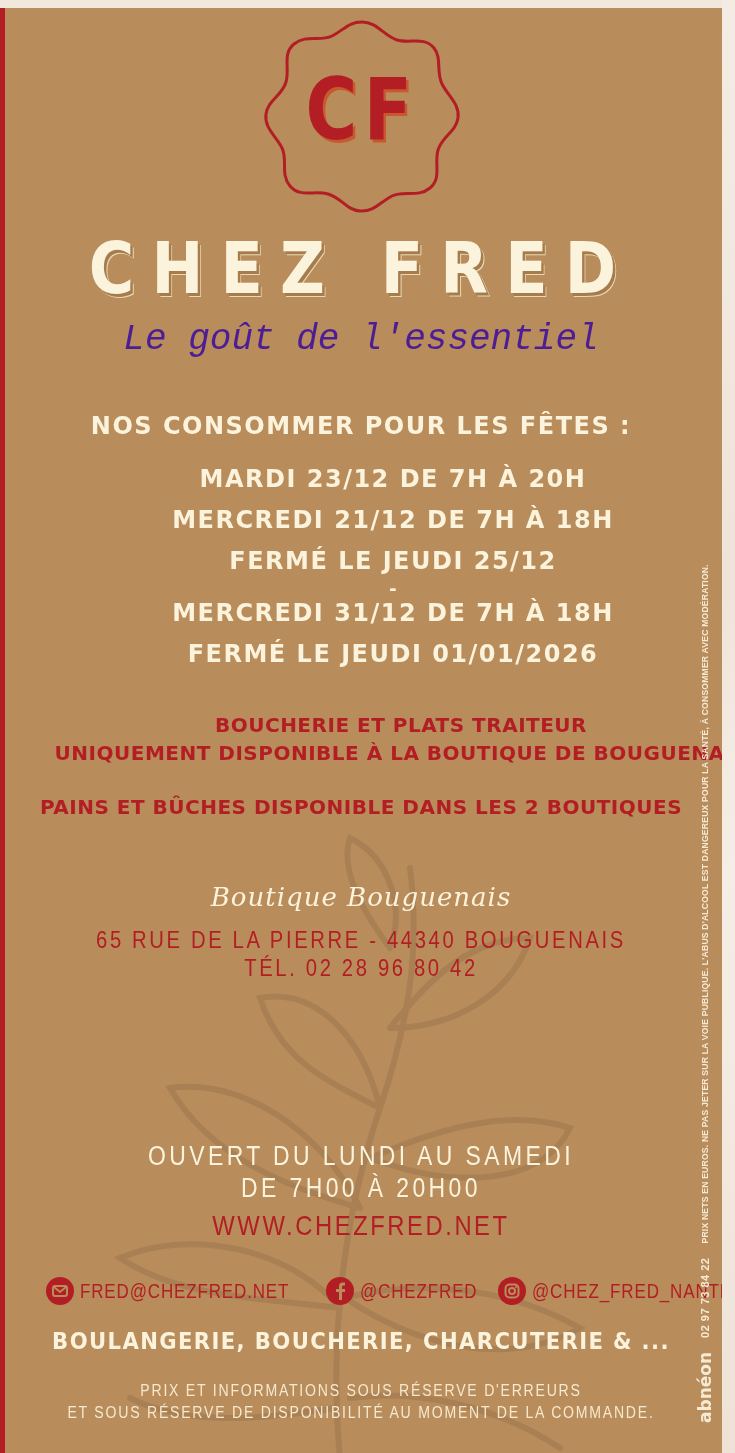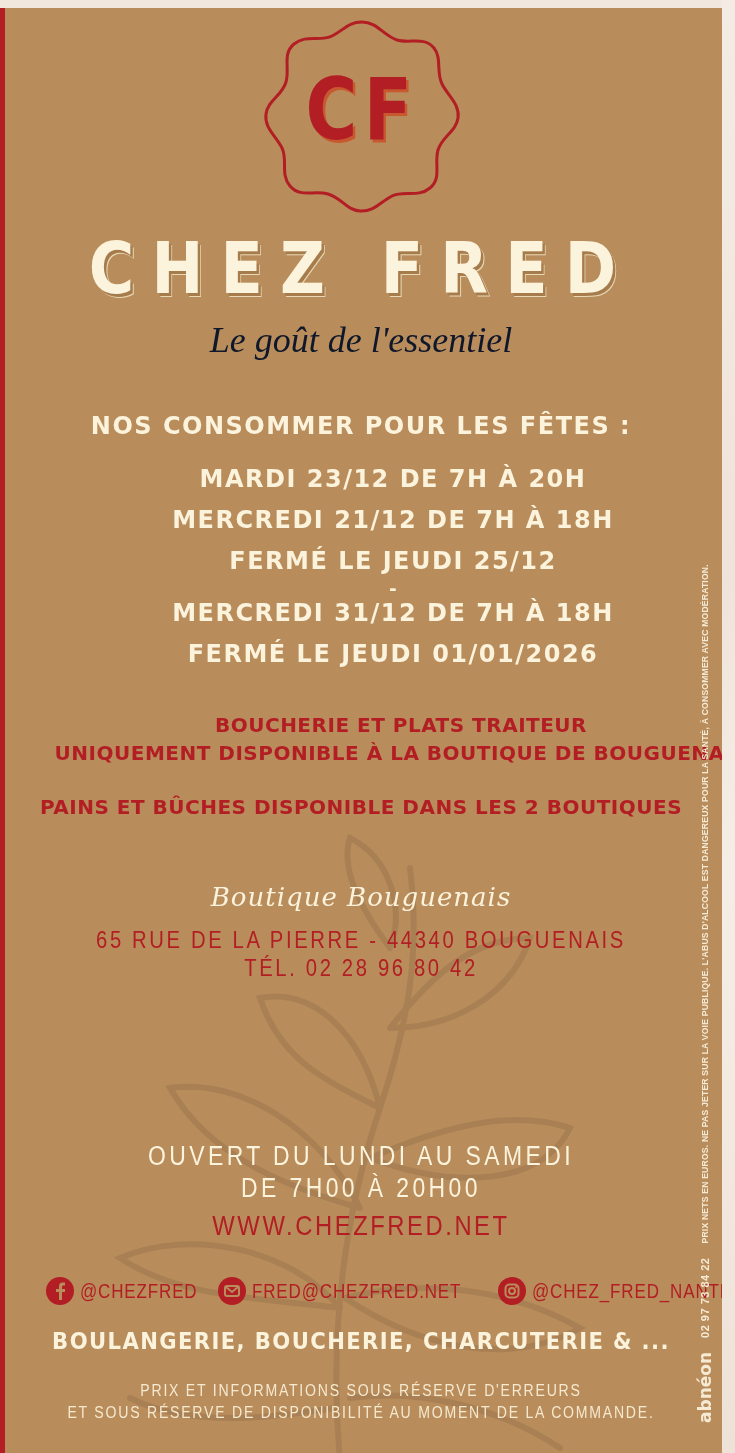--- a/index.html
+++ b/index.html
@@ -35,22 +35,22 @@
     text-shadow: 3px 3px 0 #c7582f;
     transform: scaleX(0.82);
   }
   .brand {
     top: 224px; font-family: "DejaVu Sans", sans-serif; font-weight: bold;
     font-size: 72px; color: #fbf3dc; letter-spacing: 20px; line-height: 1;
     text-shadow: 3px 3px 0 #a77c4d, 4px 4px 0 #e8d8b4;
     transform: scaleX(0.86); transform-origin: center;
   }
   .tagline {
-    top: 314px; font-family: Liberation Serif, serif; font-style: italic;
-    font-size: 36px; color: #0f172a; line-height: 1;
+    top: 314px; font-family: Liberation Mono, monospace; font-style: italic;
+    font-size: 36px; color: #4c1d95; line-height: 1;
   }
   .hours-title {
     top: 406px; font-family: "DejaVu Sans", sans-serif; font-weight: bold;
     font-size: 24px; color: #fbf3dc; letter-spacing: 1.5px; line-height: 1;
   }
   .hours { position: absolute; left: 0; top: 456px; width: 722px; text-align: center; padding-left: 32px; }
   .hours-line {
     font-family: "DejaVu Sans", sans-serif; font-weight: bold; font-size: 24px;
     color: #fbf3dc; letter-spacing: 1.5px; height: 41px; line-height: 30px;
   }
@@ -168,34 +168,34 @@
 
   <div class="center" style="top:1132px;">
     <div class="open">OUVERT DU LUNDI AU SAMEDI</div>
     <div class="open">DE 7H00 À 20H00</div>
     <div class="url" style="margin-top:6px;">WWW.CHEZFRED.NET</div>
   </div>
 
   <div class="contacts">
     <div class="contact">
       <span class="circle-icon">
-        <svg width="12" height="18" viewBox="0 0 12 18">
-            <path d="M8 18 V10 H11 V7 H8 V5 C8 4 8.5 3.5 9.5 3.5 H11 V0.5 H8.5 C6 0.5 5 2 5 4.5 V7 H2 V10 H5 V18 Z" fill="#b98c5b"></path>
-          </svg>
-      </span>
-      <span class="contact-text">@CHEZFRED</span>
-    </div>
-    <div class="contact">
-      <span class="circle-icon">
         <svg width="16" height="12" viewBox="0 0 16 12">
             <rect x="1" y="1" width="14" height="10" rx="2" fill="none" stroke="#b98c5b" stroke-width="2"></rect>
             <path d="M2 2 L8 7 L14 2" fill="none" stroke="#b98c5b" stroke-width="2"></path>
           </svg>
       </span>
       <span class="contact-text">FRED@CHEZFRED.NET</span>
+    </div>
+    <div class="contact">
+      <span class="circle-icon">
+        <svg width="12" height="18" viewBox="0 0 12 18">
+            <path d="M8 18 V10 H11 V7 H8 V5 C8 4 8.5 3.5 9.5 3.5 H11 V0.5 H8.5 C6 0.5 5 2 5 4.5 V7 H2 V10 H5 V18 Z" fill="#b98c5b"></path>
+          </svg>
+      </span>
+      <span class="contact-text">@CHEZFRED</span>
     </div>
     <div class="contact">
       <span class="circle-icon">
         <svg width="16" height="16" viewBox="0 0 16 16">
             <rect x="1.5" y="1.5" width="13" height="13" rx="4" fill="none" stroke="#b98c5b" stroke-width="2"></rect>
             <circle cx="8" cy="8" r="3" fill="none" stroke="#b98c5b" stroke-width="2"></circle>
             <circle cx="12" cy="4" r="1" fill="#b98c5b"></circle>
           </svg>
       </span>
       <span class="contact-text">@CHEZ_FRED_NANTES</span>

